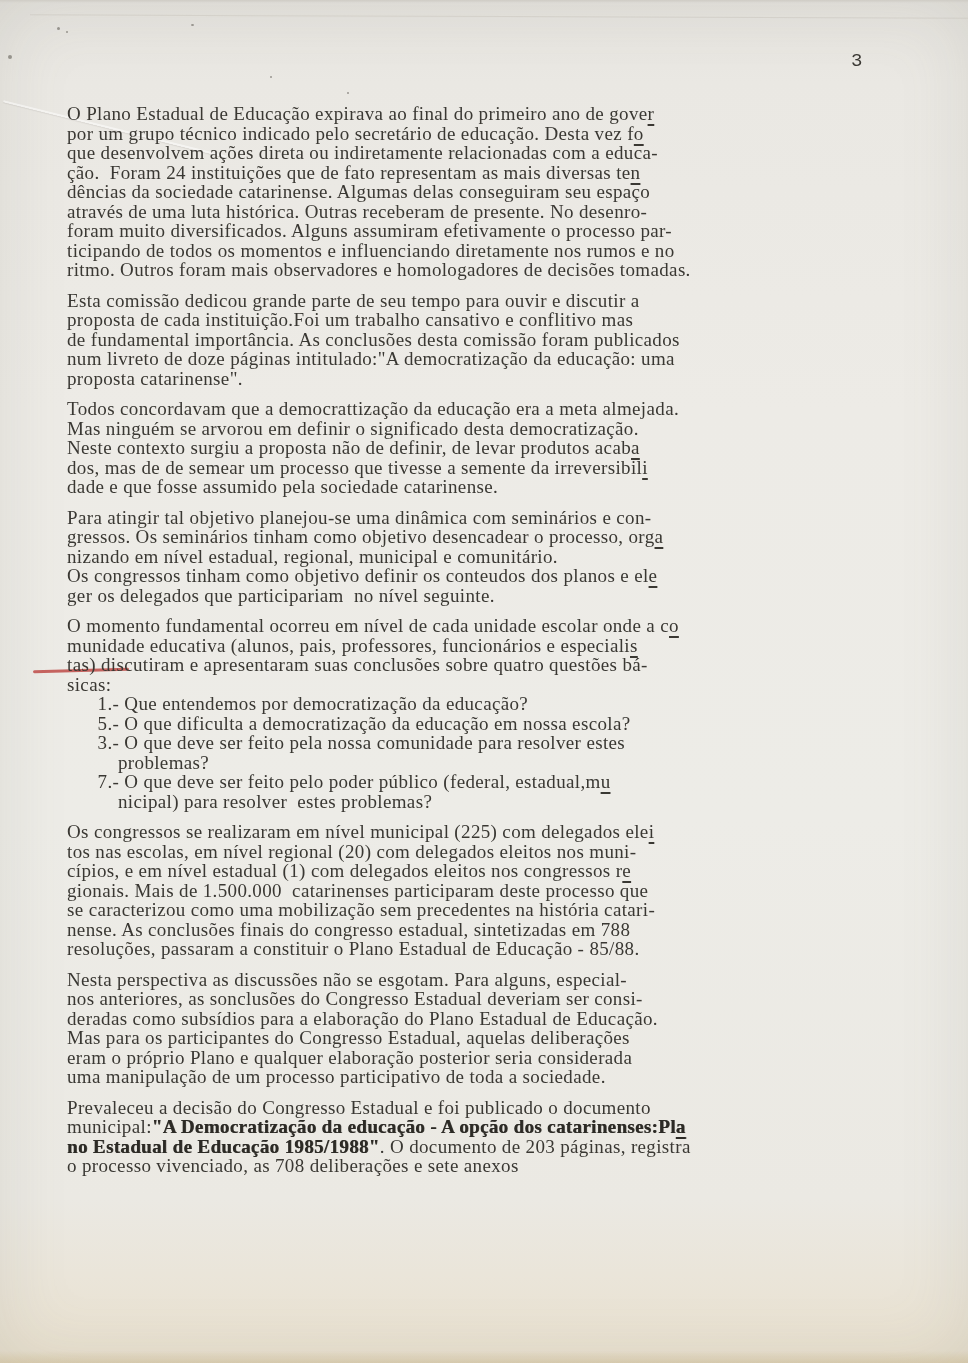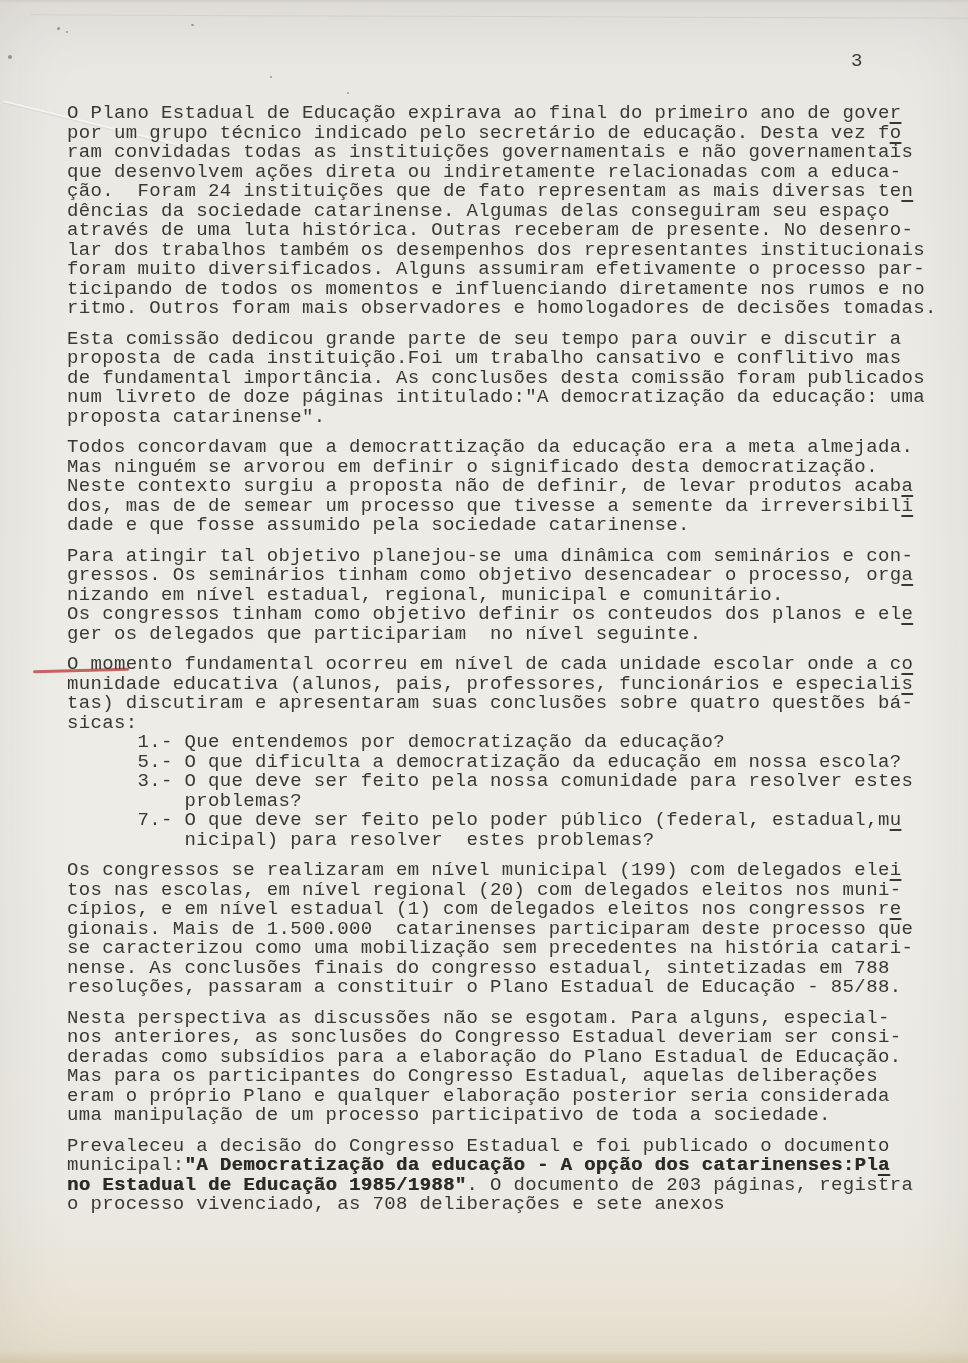--- a/index.html
+++ b/index.html
@@ -35,20 +35,21 @@
     position: absolute; border-radius: 50%;
     background: #6d6a63; opacity: 0.65;
   }
   #text-block {
     position: absolute;
     left: 67px;
     top: 104px;
     font-size: 19px;
     line-height: 19.5px;
     letter-spacing: 0.35px;
+    font-family: Liberation Serif, serif;
   }
   .paragraph { margin: 0 0 11px 0; }
   .line { white-space: pre; height: 19.5px; }
   .bold {
     font-weight: 700;
     color: #2c2a25;
     text-shadow: 0.5px 0 0 rgba(44,42,37,0.75);
   }
   .uline {
     text-decoration: underline;
@@ -94,26 +95,24 @@
   <div class="speck" style="left:270px; top:76px; width:2px; height:2px;"></div>
 
   <div class="page-number">3</div>
 
   <div class="red-pen-mark" style="background: rgb(191, 80, 76);"></div>
 
   <div id="text-block">
       <div class="paragraph">
         <div class="line"><span>O Plano Estadual de Educação expirava ao final do primeiro ano de gove</span><span class="uline">r</span></div>
         <div class="line"><span>por um grupo técnico indicado pelo secretário de educação. Desta vez f</span><span class="uline">o</span></div>
-        <div class="line"><span>ram convidadas todas as instituições governamentais e não governamentais</span></div>
         <div class="line"><span>que desenvolvem ações direta ou indiretamente relacionadas com a educa-</span></div>
         <div class="line"><span>ção.  Foram 24 instituições que de fato representam as mais diversas te</span><span class="uline">n</span></div>
         <div class="line"><span>dências da sociedade catarinense. Algumas delas conseguiram seu espaço</span></div>
         <div class="line"><span>através de uma luta histórica. Outras receberam de presente. No desenro-</span></div>
-        <div class="line"><span>lar dos trabalhos também os desempenhos dos representantes institucionais</span></div>
         <div class="line"><span>foram muito diversificados. Alguns assumiram efetivamente o processo par-</span></div>
         <div class="line"><span>ticipando de todos os momentos e influenciando diretamente nos rumos e no</span></div>
         <div class="line"><span>ritmo. Outros foram mais observadores e homologadores de decisões tomadas.</span></div>
       </div>
       <div class="paragraph">
         <div class="line"><span>Esta comissão dedicou grande parte de seu tempo para ouvir e discutir a</span></div>
         <div class="line"><span>proposta de cada instituição.Foi um trabalho cansativo e conflitivo mas</span></div>
         <div class="line"><span>de fundamental importância. As conclusões desta comissão foram publicados</span></div>
         <div class="line"><span>num livreto de doze páginas intitulado:"A democratização da educação: uma</span></div>
         <div class="line"><span>proposta catarinense".</span></div>
@@ -138,21 +137,21 @@
         <div class="line"><span>tas) discutiram e apresentaram suas conclusões sobre quatro questões bá-</span></div>
         <div class="line"><span>sicas:</span></div>
         <div class="line"><span>      1.- Que entendemos por democratização da educação?</span></div>
         <div class="line"><span>      5.- O que dificulta a democratização da educação em nossa escola?</span></div>
         <div class="line"><span>      3.- O que deve ser feito pela nossa comunidade para resolver estes</span></div>
         <div class="line"><span>          problemas?</span></div>
         <div class="line"><span>      7.- O que deve ser feito pelo poder público (federal, estadual,m</span><span class="uline">u</span></div>
         <div class="line"><span>          nicipal) para resolver  estes problemas?</span></div>
       </div>
       <div class="paragraph">
-        <div class="line"><span>Os congressos se realizaram em nível municipal (199) com delegados ele</span><span class="uline">i</span></div>
+        <div class="line"><span>Os congressos se realizaram em nível municipal (225) com delegados ele</span><span class="uline">i</span></div>
         <div class="line"><span>tos nas escolas, em nível regional (20) com delegados eleitos nos muni-</span></div>
         <div class="line"><span>cípios, e em nível estadual (1) com delegados eleitos nos congressos r</span><span class="uline">e</span></div>
         <div class="line"><span>gionais. Mais de 1.500.000  catarinenses participaram deste processo que</span></div>
         <div class="line"><span>se caracterizou como uma mobilização sem precedentes na história catari-</span></div>
         <div class="line"><span>nense. As conclusões finais do congresso estadual, sintetizadas em 788</span></div>
         <div class="line"><span>resoluções, passaram a constituir o Plano Estadual de Educação - 85/88.</span></div>
       </div>
       <div class="paragraph">
         <div class="line"><span>Nesta perspectiva as discussões não se esgotam. Para alguns, especial-</span></div>
         <div class="line"><span>nos anteriores, as sonclusões do Congresso Estadual deveriam ser consi-</span></div>

